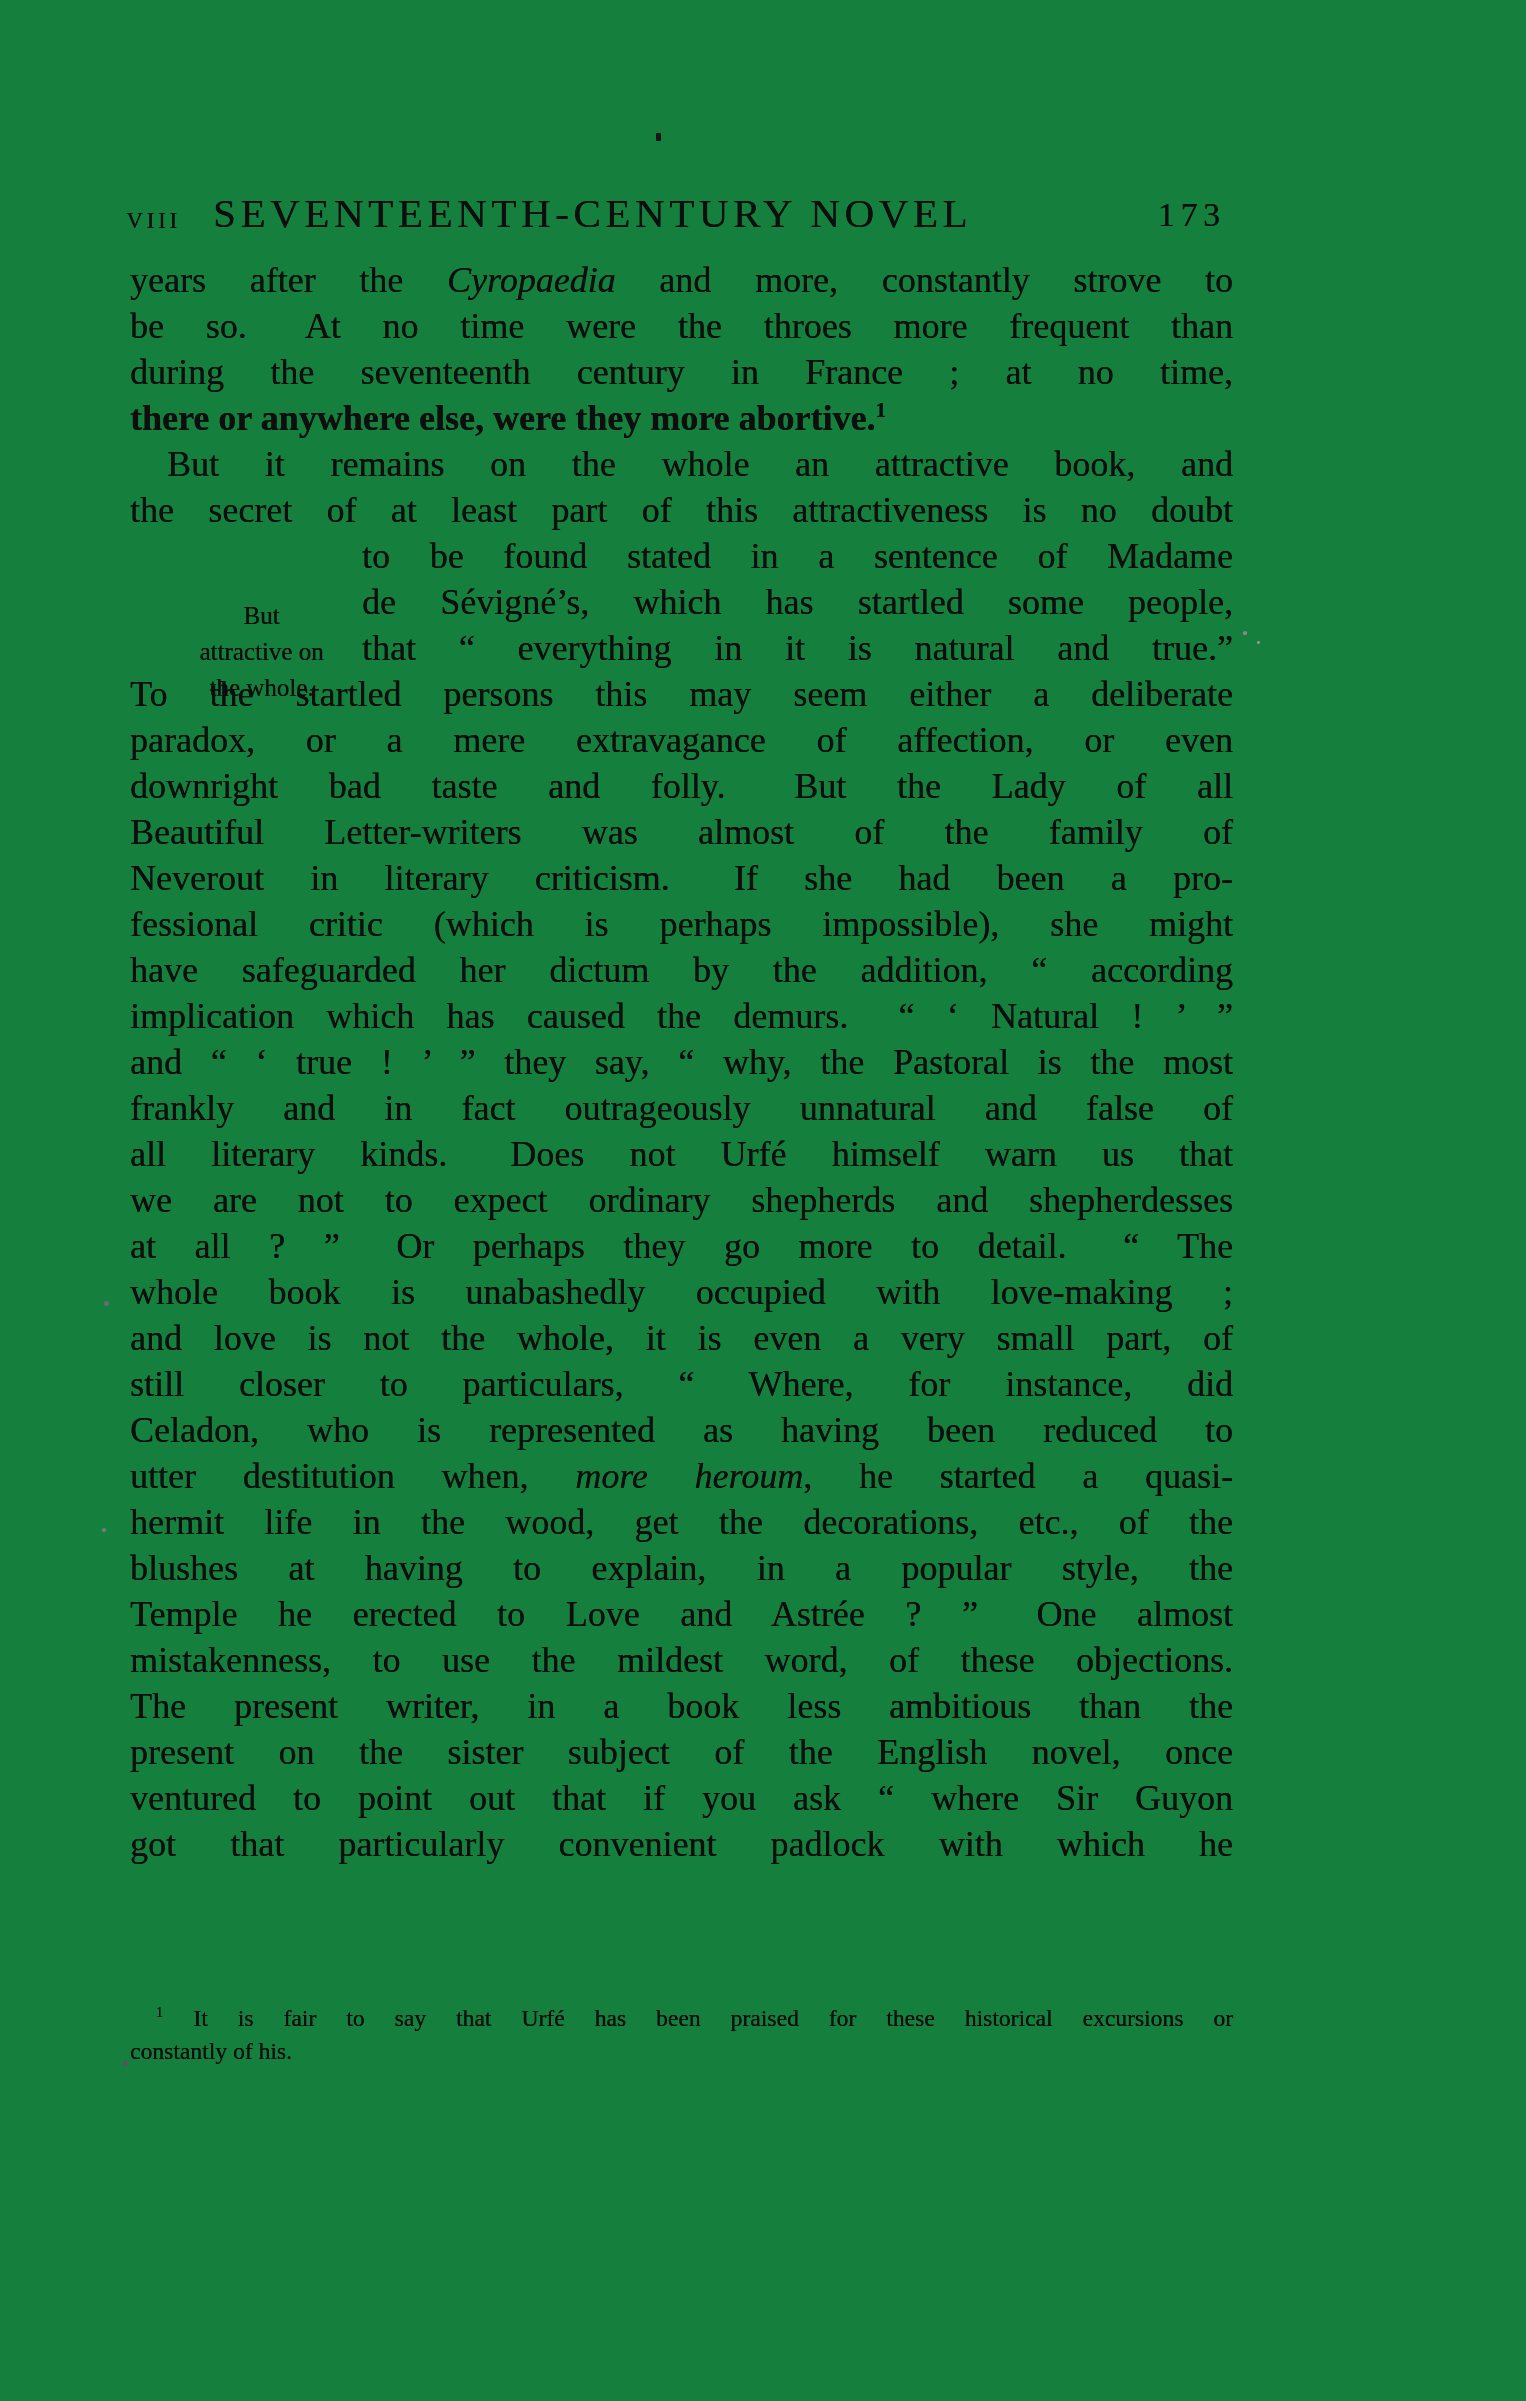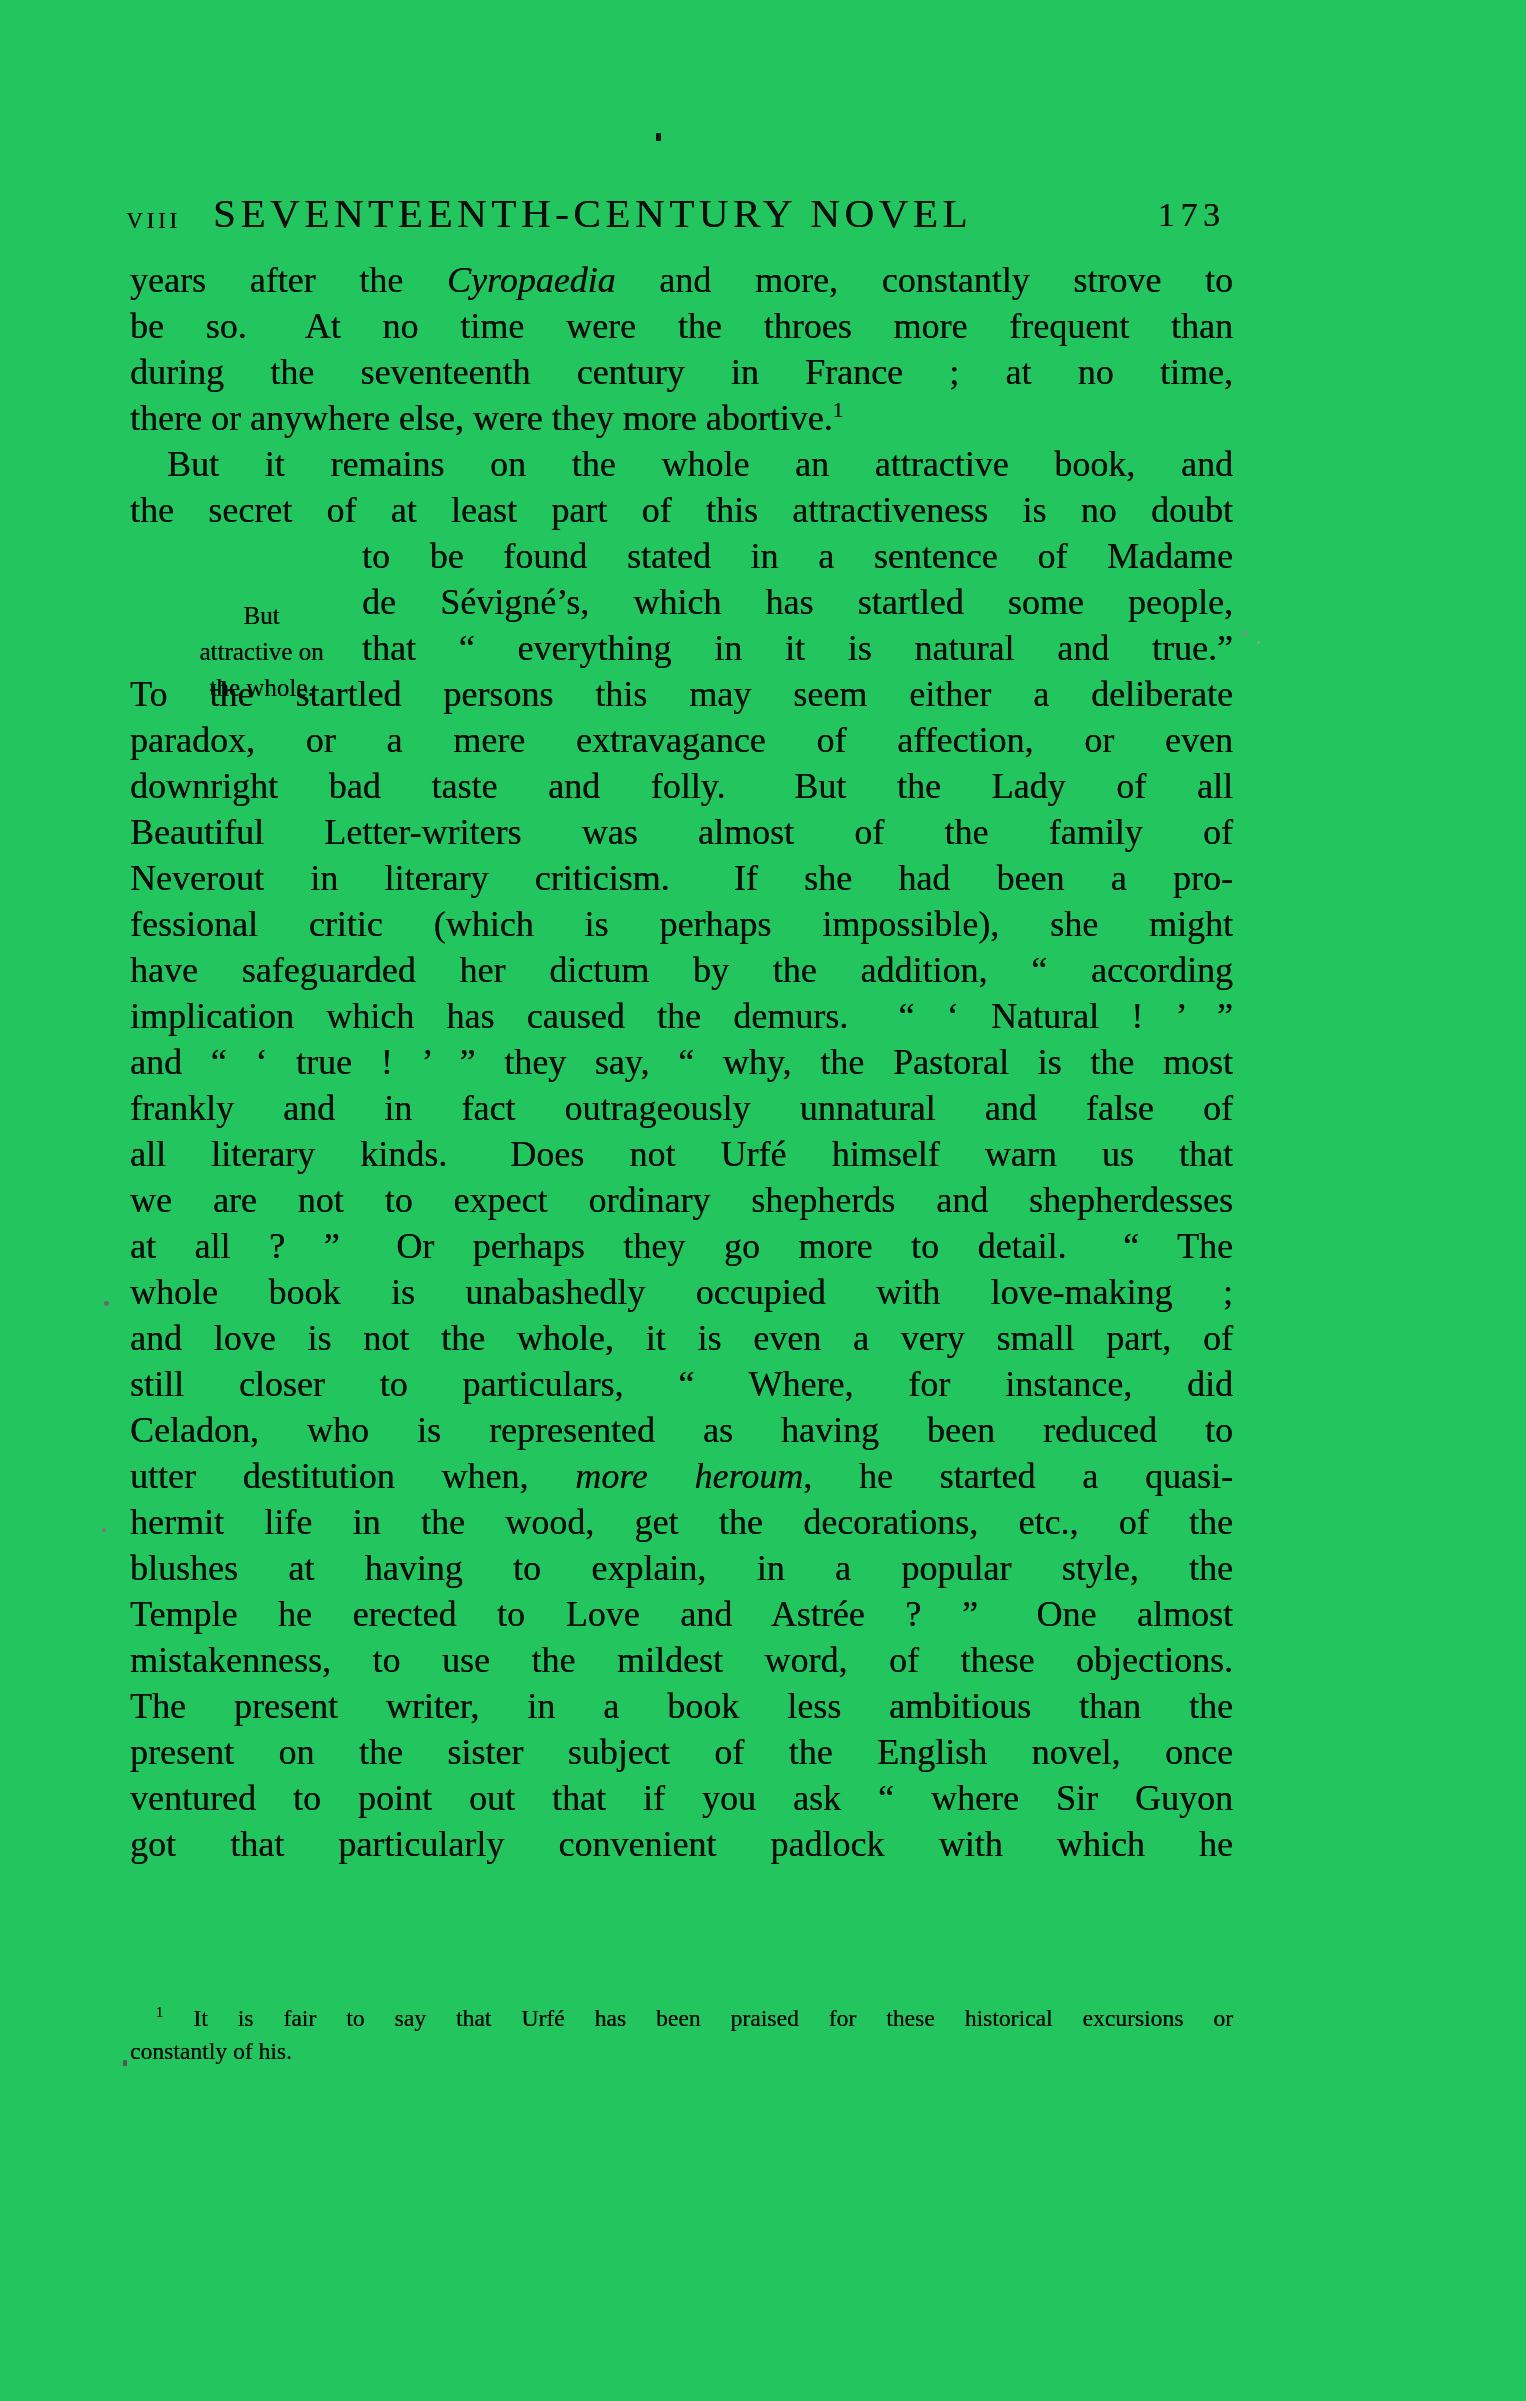--- a/index.html
+++ b/index.html
@@ -7,21 +7,21 @@
     padding: 0;
     width: 1527px;
     height: 2401px;
     background: #fdfdfb;
     overflow: hidden;
   }
   .page {
     position: relative;
     width: 1527px;
     height: 2401px;
-    background: #22c55e;
+    background: #15803d;
     color: #0e0e0e;
     font-family: "Liberation Serif", "DejaVu Serif", serif;
     text-shadow: 0.3px 0.2px 0 rgba(0,0,0,0.82);
   }
   
   .header {
     position: absolute;
     left: 130px; top: 188px;
     width: 1103px; height: 54px;
   }
@@ -46,21 +46,21 @@
     font-size: 36px;
   }
   .line {
     height: 46px;
     line-height: 46px;
     text-align: justify;
     text-align-last: justify;
     white-space: nowrap; 
   }
   .line { white-space: normal; }
-  .line.nojust { text-align-last: left; }
+  .line.nojust { text-align-last: left; font-weight: bold; }
   .line.indent { text-indent: 37px; }
   .line.cutin { padding-left: 232px; }
   .it { font-style: italic; }
   .sup {
     vertical-align: super;
     font-size: 58%;
     line-height: 0;
     letter-spacing: 0.5px;
   }
   

